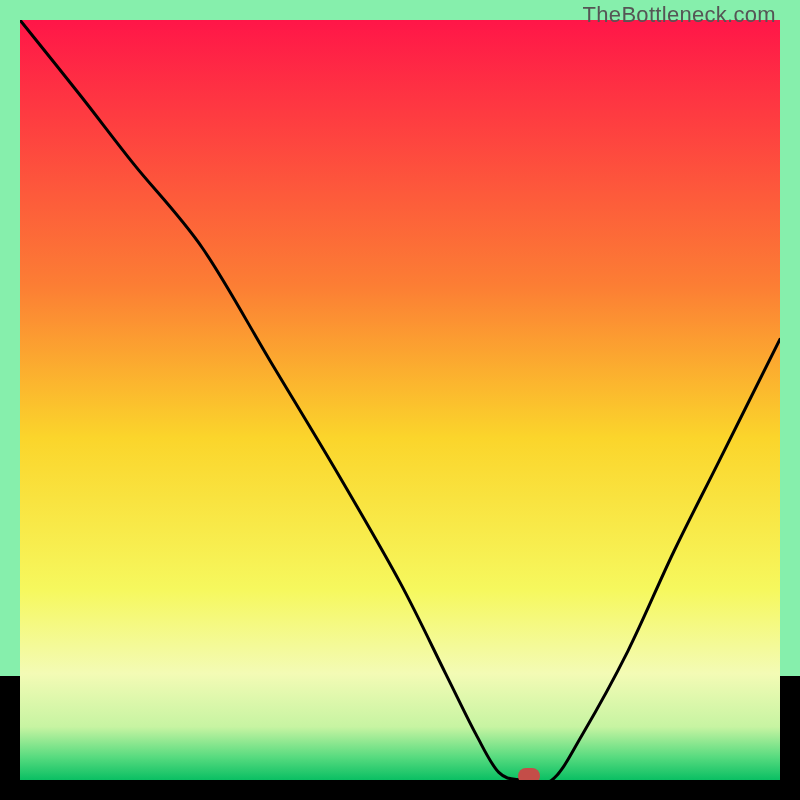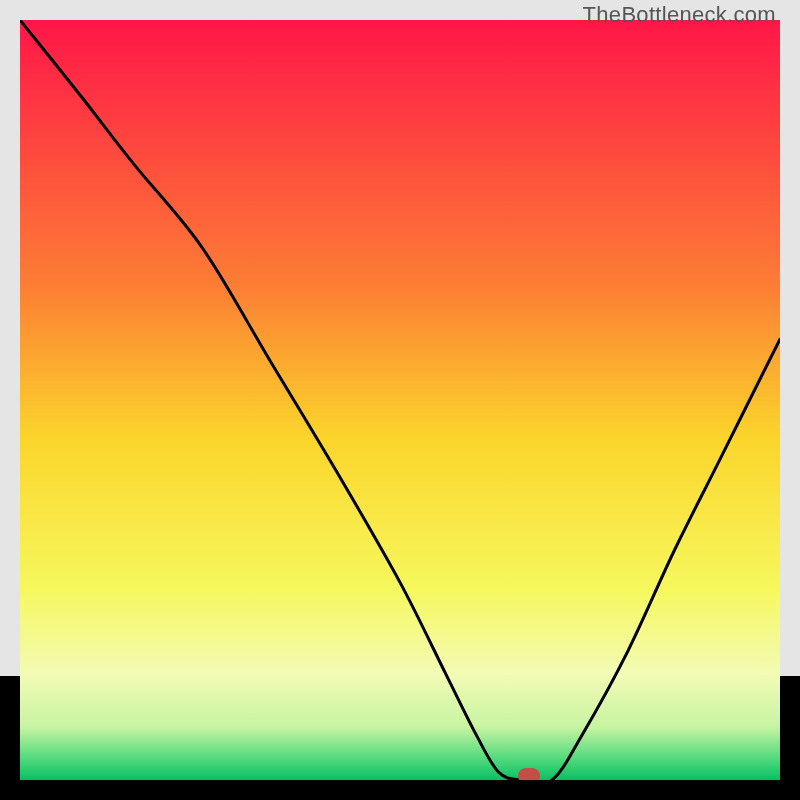--- a/index.html
+++ b/index.html
@@ -1,16 +1,16 @@
 <!DOCTYPE html>
 <html><head>
 <meta charset="utf-8">
 <style>
   html,body{margin:0;padding:0;width:800px;height:800px;background:#000;overflow:hidden;font-family:Arial,Helvetica,sans-serif}
-  .frame{position:absolute;left:0;top:0;width:800px;height:676px;background:#e5e5e5}
+  .frame{position:absolute;left:0;top:0;width:800px;height:676px;background:#86efac}
   .plot{position:absolute;left:20px;top:20px;width:760px;height:760px;overflow:hidden}
   .watermark{position:absolute;top:2px;right:24px;color:#555;font-size:22px;font-weight:400;letter-spacing:.3px;z-index:10}
   .marker{position:absolute;width:22px;height:16px;border-radius:8px;background:#c44d48;z-index:6;transform:translate(-50%,-50%)}
   svg{position:absolute;left:0;top:0}
 </style>
 </head>
 <body>
 
 <div class="frame">
   <div class="watermark">TheBottleneck.com</div>

